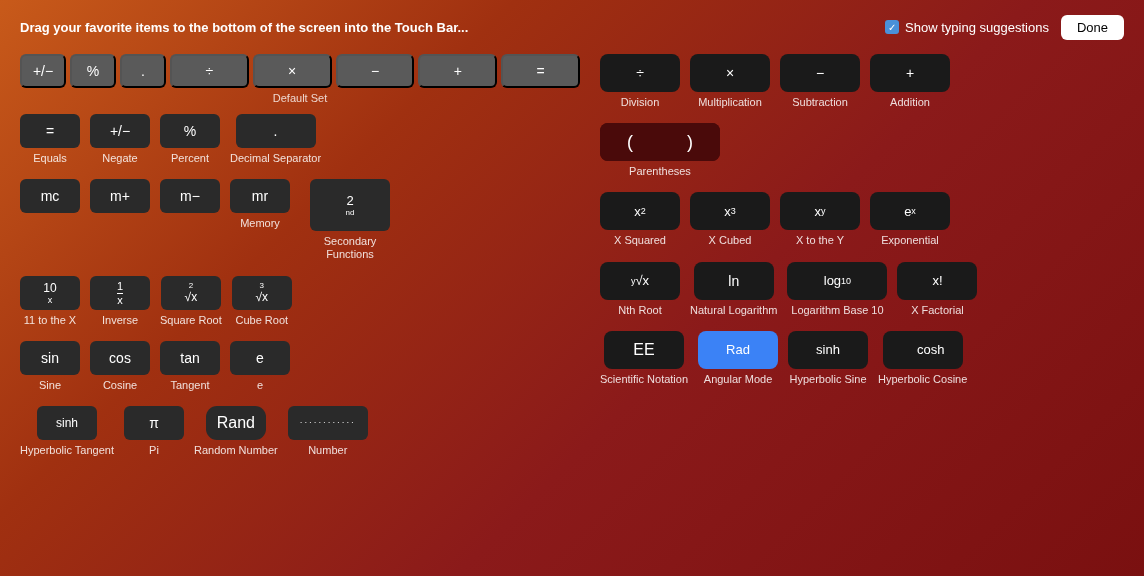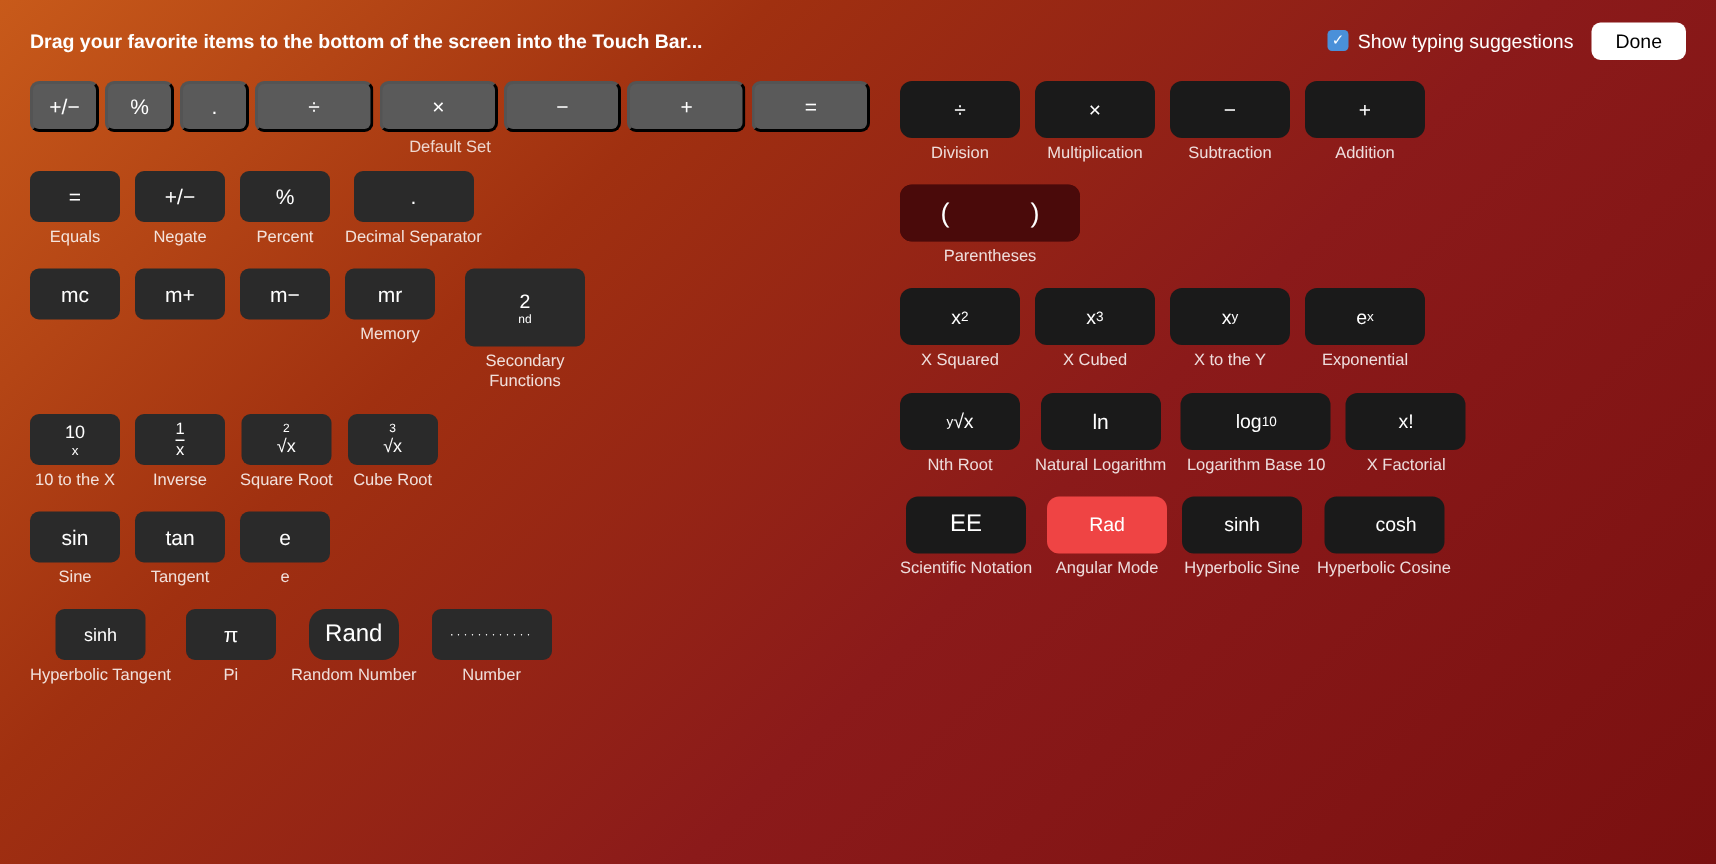--- a/index.html
+++ b/index.html
@@ -256,21 +256,21 @@
 
       <div class="item-group" style="margin-left:10px">
         <button class="calc-btn" style="width:80px;height:52px;font-size:13px;">2<sup>nd</sup></button>
         <span class="item-label">Secondary<br>Functions</span>
       </div>
     </div>
 
     <div class="row">
       <div class="item-group">
         <button class="calc-btn btn-sm" style="font-size:12px;">10<sup style="font-size:9px;">x</sup></button>
-        <span class="item-label">10 to the X</span>
+        <span class="item-label">11 to the X</span>
       </div>
       <div class="item-group">
         <button class="calc-btn btn-sm">
           <span style="display:inline-flex;flex-direction:column;align-items:center;font-size:11px;">
               <span style="border-bottom:1px solid #fff;padding-bottom:1px;">1</span>
               <span>x</span>
             </span>
         </button>
         <span class="item-label">Inverse</span>
       </div>
@@ -283,20 +283,24 @@
         <span class="item-label">Cube Root</span>
       </div>
     </div>
 
     <div class="row">
       <div class="item-group">
         <button class="calc-btn btn-sm">sin</button>
         <span class="item-label">Sine</span>
       </div>
       <div class="item-group">
+        <button class="calc-btn btn-sm">cos</button>
+        <span class="item-label">Cosine</span>
+      </div>
+      <div class="item-group">
         <button class="calc-btn btn-sm">tan</button>
         <span class="item-label">Tangent</span>
       </div>
       <div class="item-group">
         <button class="calc-btn btn-sm">e</button>
         <span class="item-label">e</span>
       </div>
     </div>
 
     <div class="row">
@@ -388,21 +392,21 @@
         <span class="item-label">X Factorial</span>
       </div>
     </div>
 
     <div class="right-row">
       <div class="item-group">
         <button class="right-btn right-btn-sm" style="font-size:16px;">EE</button>
         <span class="item-label">Scientific Notation</span>
       </div>
       <div class="item-group">
-        <button class="right-btn right-btn-sm" style="font-size:13px;background:#ef4444;">Rad</button>
+        <button class="right-btn right-btn-sm" style="font-size:13px;background:#3b82f6;">Rad</button>
         <span class="item-label">Angular Mode</span>
       </div>
       <div class="item-group">
         <button class="right-btn right-btn-sm" style="font-size:13px;">sinh</button>
         <span class="item-label">Hyperbolic Sine</span>
       </div>
       <div class="item-group">
         <button class="right-btn right-btn-sm" style="font-size:13px;padding-left:16px;">cosh</button>
         <span class="item-label">Hyperbolic Cosine</span>
       </div>

